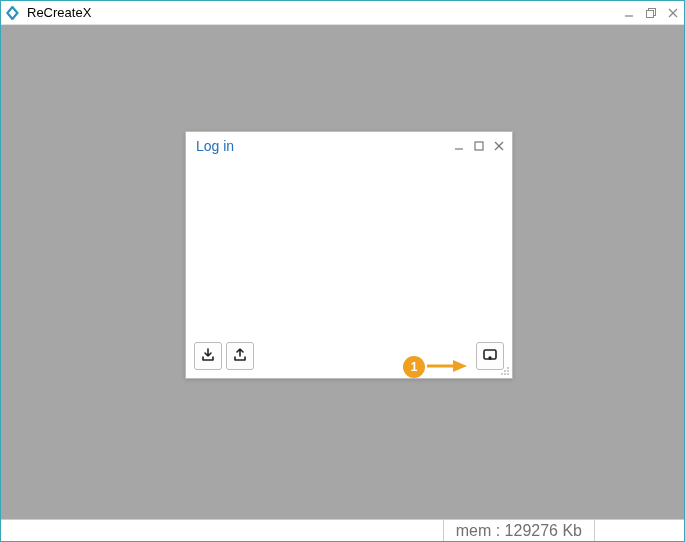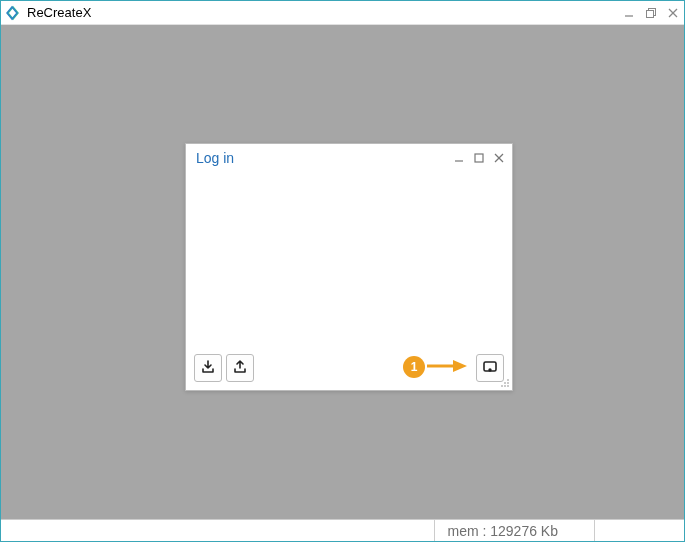--- a/index.html
+++ b/index.html
@@ -54,21 +54,21 @@
       cursor: pointer;
     }
     .content-area {
       flex: 1;
       background: #a6a6a6;
       position: relative;
     }
     .login-dialog {
       position: absolute;
       left: 184px;
-      top: 118px;
+      top: 106px;
       width: 328px;
       height: 248px;
       background: #fff;
       border: 1px solid #bbb;
       box-shadow: 0 1px 4px rgba(0,0,0,0.15);
       display: flex;
       flex-direction: column;
     }
     .dialog-titlebar {
       height: 26px;
@@ -149,24 +149,23 @@
       right: 2px;
       bottom: 2px;
       width: 12px;
       height: 12px;
     }
     .statusbar {
       height: 22px;
       border-top: 1px solid #ccc;
       display: flex;
       align-items: center;
-      font-size: 14px;
+      font-size: 16px;
       color: #707070;
       background: #fff;
-      gap: 24px;
     }
     .statusbar .status-left { flex: 1; }
     .statusbar .status-cell {
       border-left: 1px solid #ccc;
       padding: 0 12px;
       height: 100%;
       display: flex;
       align-items: center;
     }
     .statusbar .status-cell.empty { width: 90px; }

